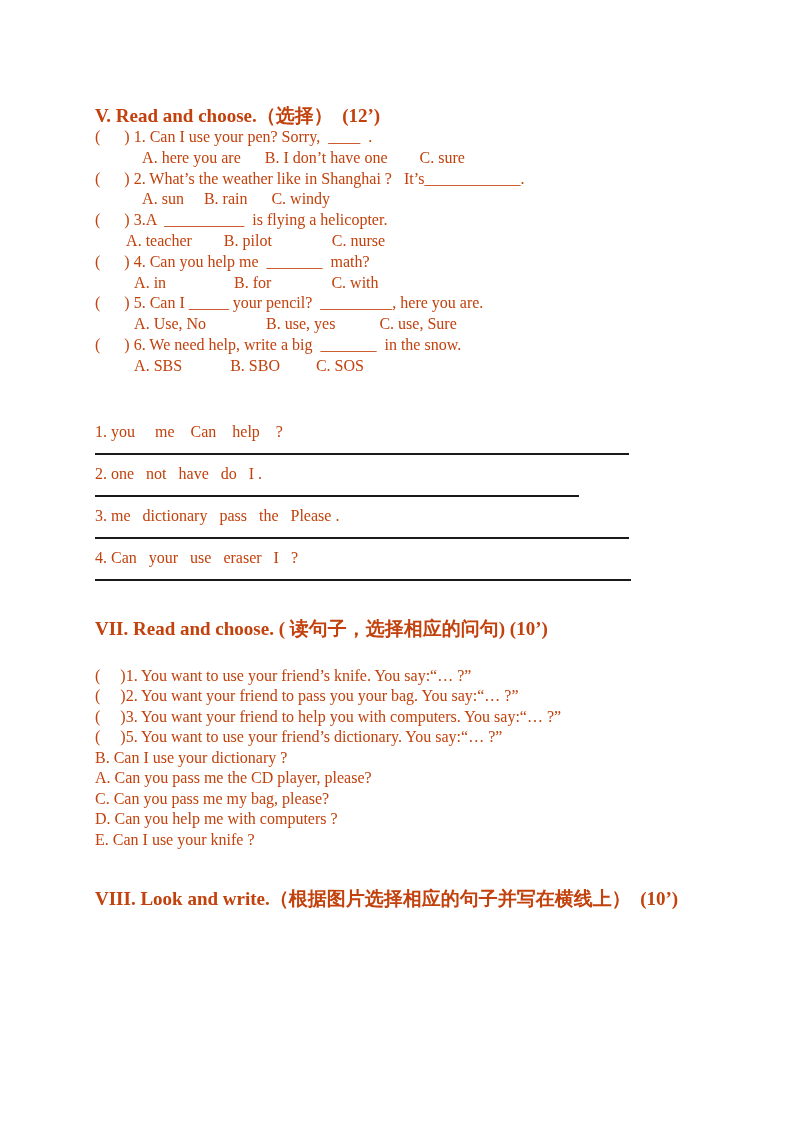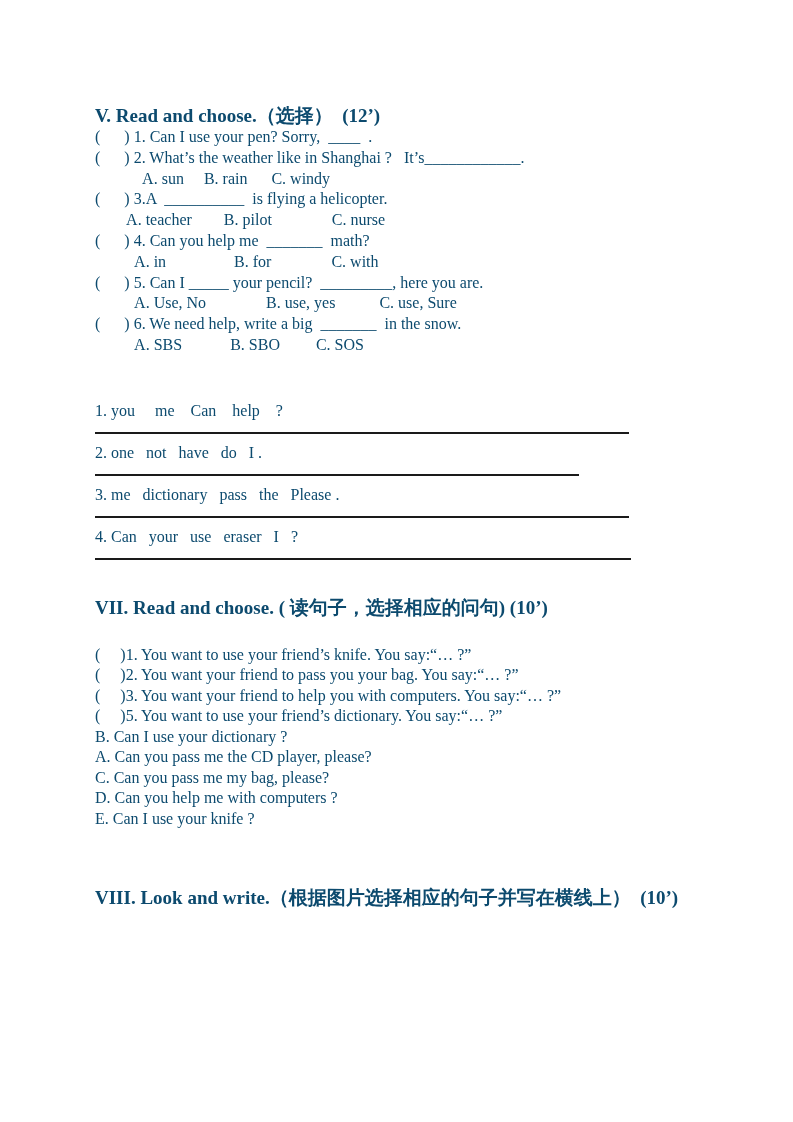--- a/index.html
+++ b/index.html
@@ -2,21 +2,21 @@
 <html><head>
 <meta charset="utf-8">
 <style>
   html,body{margin:0;padding:0;background:#e8e8e8;}
   .page{
     position:relative;
     width:793px;height:1122px;
     background:#ffffff;
     margin:0 auto;
     font-family:"Liberation Serif","DejaVu Serif",serif;
-    color:#0c4a6e;
+    color:#c2410c;
     overflow:hidden;
     box-sizing:border-box;
   }
   .content{
     box-sizing:border-box;
     padding:105px 55px 0 95px;
   }
   .section-title{
     font-size:19px;
     font-weight:bold;
@@ -41,32 +41,33 @@
     border-bottom:2px solid #1a1a1a;
     margin:11px 0 8px 0;
   }
   .w-full{width:534px;}
   .w-short{width:484px;}
   .w-full2{width:536px;}
   .sec-vi{margin-top:30px;}
   .sec-vii{margin-top:37px;}
   .vii-list{margin-top:26px;}
   .vii-list .line{line-height:20.5px;}
-  .sec-viii{margin-top:58px;}
+  .sec-viii{margin-top:38px;}
 </style>
 </head>
 <body>
 
 <div class="page">
   <div class="content">
 
     <div class="sec-v">
       <div class="section-title">V. Read and choose.（选择）  (12’)</div>
       <div class="mc-block">
         <div class="line">(      ) 1. Can I use your pen? Sorry,  ____  .</div>
+        <div class="line">            A. here you are      B. I don’t have one        C. sure</div>
         <div class="line">(      ) 2. What’s the weather like in Shanghai ?   It’s____________.</div>
         <div class="line">            A. sun     B. rain      C. windy</div>
         <div class="line">(      ) 3.A  __________  is flying a helicopter.</div>
         <div class="line">        A. teacher        B. pilot               C. nurse</div>
         <div class="line">(      ) 4. Can you help me  _______  math?</div>
         <div class="line">          A. in                 B. for               C. with</div>
         <div class="line">(      ) 5. Can I _____ your pencil?  _________, here you are.</div>
         <div class="line">          A. Use, No               B. use, yes           C. use, Sure</div>
         <div class="line">(      ) 6. We need help, write a big  _______  in the snow.</div>
         <div class="line">          A. SBS            B. SBO         C. SOS</div>

